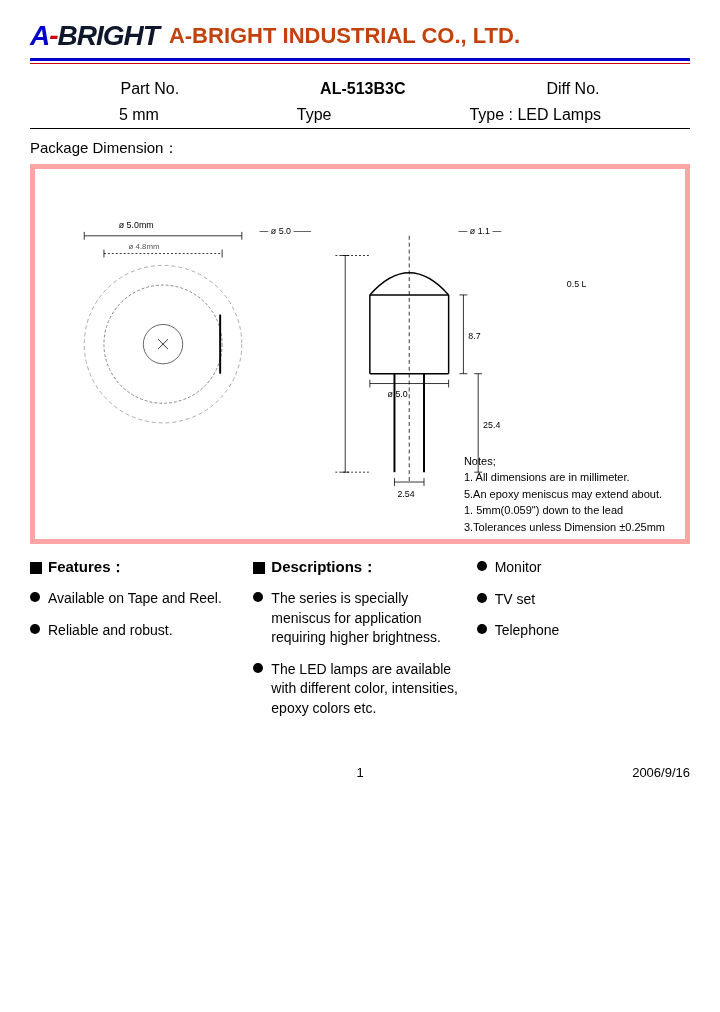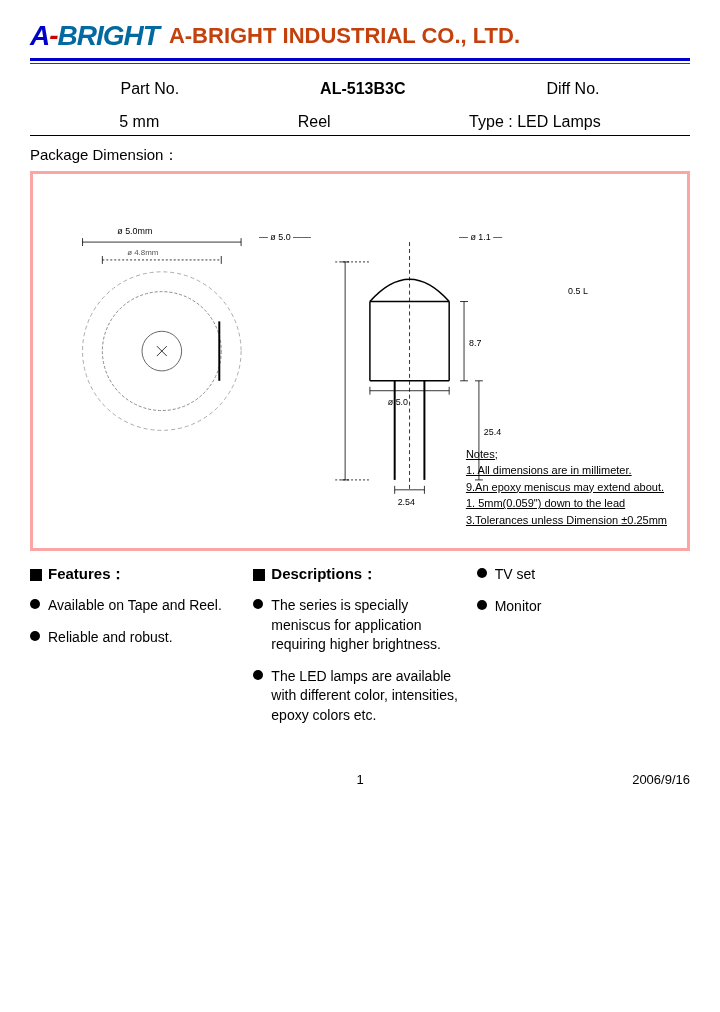--- a/index.html
+++ b/index.html
@@ -22,21 +22,21 @@
     .logo-text {
       font-size: 28px;
       font-weight: 900;
       font-style: italic;
       letter-spacing: -1px;
       margin-right: 10px;
       font-family: Arial Black, Arial, sans-serif;
     }
     .logo-a { color: #0000cc; }
     .logo-hyphen { color: #cc0000; }
-    .logo-bright { color: #0369a1; }
+    .logo-bright { color: #0f172a; }
     .company-name {
       font-size: 22px;
       font-weight: bold;
       color: #c2410c;
     }
     .header-line {
       border: none;
       border-top: 3px solid #0000cc;
       margin-bottom: 2px;
     }
@@ -44,21 +44,21 @@
       border: none;
       border-top: 1.5px solid #cc0000;
       margin-bottom: 12px;
     }
 
     
     .part-info {
       display: flex;
       justify-content: space-around;
       align-items: center;
-      margin-bottom: 11px;
+      margin-bottom: 4px;
       padding: 4px 20px;
     }
     .part-col {
       text-align: center;
     }
     .part-label {
       font-size: 16px;
       font-weight: normal;
     }
     .part-value {
@@ -87,42 +87,41 @@
     }
 
     
     .package-title {
       font-size: 15px;
       margin-bottom: 6px;
     }
 
     
     .diagram-box {
-      border: 3px solid #fca5a5;
+      border: 5px solid #fca5a5;
       width: 100%;
       height: 380px;
       position: relative;
       margin-bottom: 14px;
       overflow: hidden;
     }
 
     
     .led-diagram {
       width: 100%;
       height: 100%;
     }
 
     
     .diagram-notes {
       position: absolute;
-      bottom: 20px;
+      bottom: 4px;
       right: 20px;
       font-size: 11px;
       line-height: 1.5;
-      text-decoration: underline;
     }
 
     
     .bottom-section {
       display: grid;
       grid-template-columns: 1fr 1fr 1fr;
       gap: 9px 10px;
       margin-top: 4px;
     }
 
@@ -197,21 +196,21 @@
   <div class="part-col">
     <span class="part-label">Diff No.</span>
   </div>
 </div>
 
 <div class="sub-info">
   <div class="sub-col">
     <span>5 mm</span>
   </div>
   <div class="sub-col">
-    <span>Reel</span>
+    <span>Type</span>
   </div>
   <div class="sub-col">
     <span>Type : LED Lamps</span>
   </div>
 </div>
 
 <hr class="section-divider">
 
 <div class="package-title">Package Dimension：</div>
 
@@ -281,21 +280,21 @@
 
     <text x="228" y="58" font-size="9" fill="#000">— ø 5.0 ——</text>
     <text x="430" y="58" font-size="9" fill="#000">— ø 1.1 —</text>
     <text x="540" y="112" font-size="9" fill="#000">0.5 L</text>
   </svg>
 
   
   <div class="diagram-notes">
     <div>Notes;</div>
     <div>1. All dimensions are in millimeter.</div>
-    <div>9.An epoxy meniscus may extend about.</div>
+    <div>5.An epoxy meniscus may extend about.</div>
     <div>  1. 5mm(0.059") down to the lead</div>
     <div>3.Tolerances unless Dimension ±0.25mm</div>
   </div>
 </div>
 
 <div class="bottom-section">
 
   <div>
     <div class="col-header">
       <span class="bullet-square"></span>
@@ -322,25 +321,29 @@
     </div>
     <div class="bullet-item">
       <span class="bullet-circle"></span>
       <span>The LED lamps are available with different color, intensities, epoxy colors etc.</span>
     </div>
   </div>
 
   <div>
     <div class="bullet-item">
       <span class="bullet-circle"></span>
+      <span>Monitor</span>
+    </div>
+    <div class="bullet-item">
+      <span class="bullet-circle"></span>
       <span>TV set</span>
     </div>
     <div class="bullet-item">
       <span class="bullet-circle"></span>
-      <span>Monitor</span>
+      <span>Telephone</span>
     </div>
   </div>
 
 </div>
 
 <div class="footer">
   <div style="flex:1;"></div>
   <div class="footer-center">1</div>
   <div style="flex:1; text-align:right;">2006/9/16</div>
 </div>

